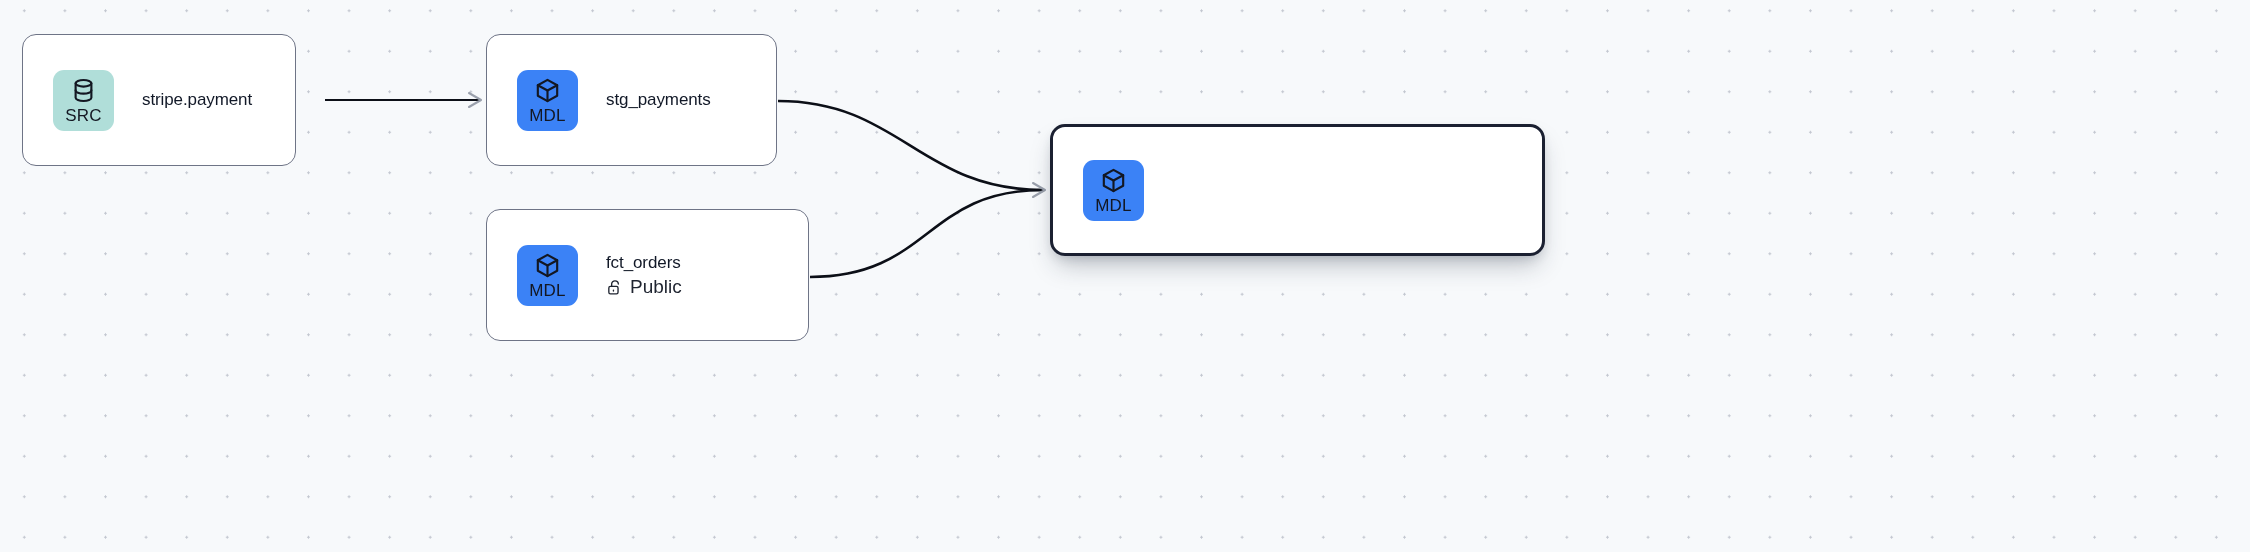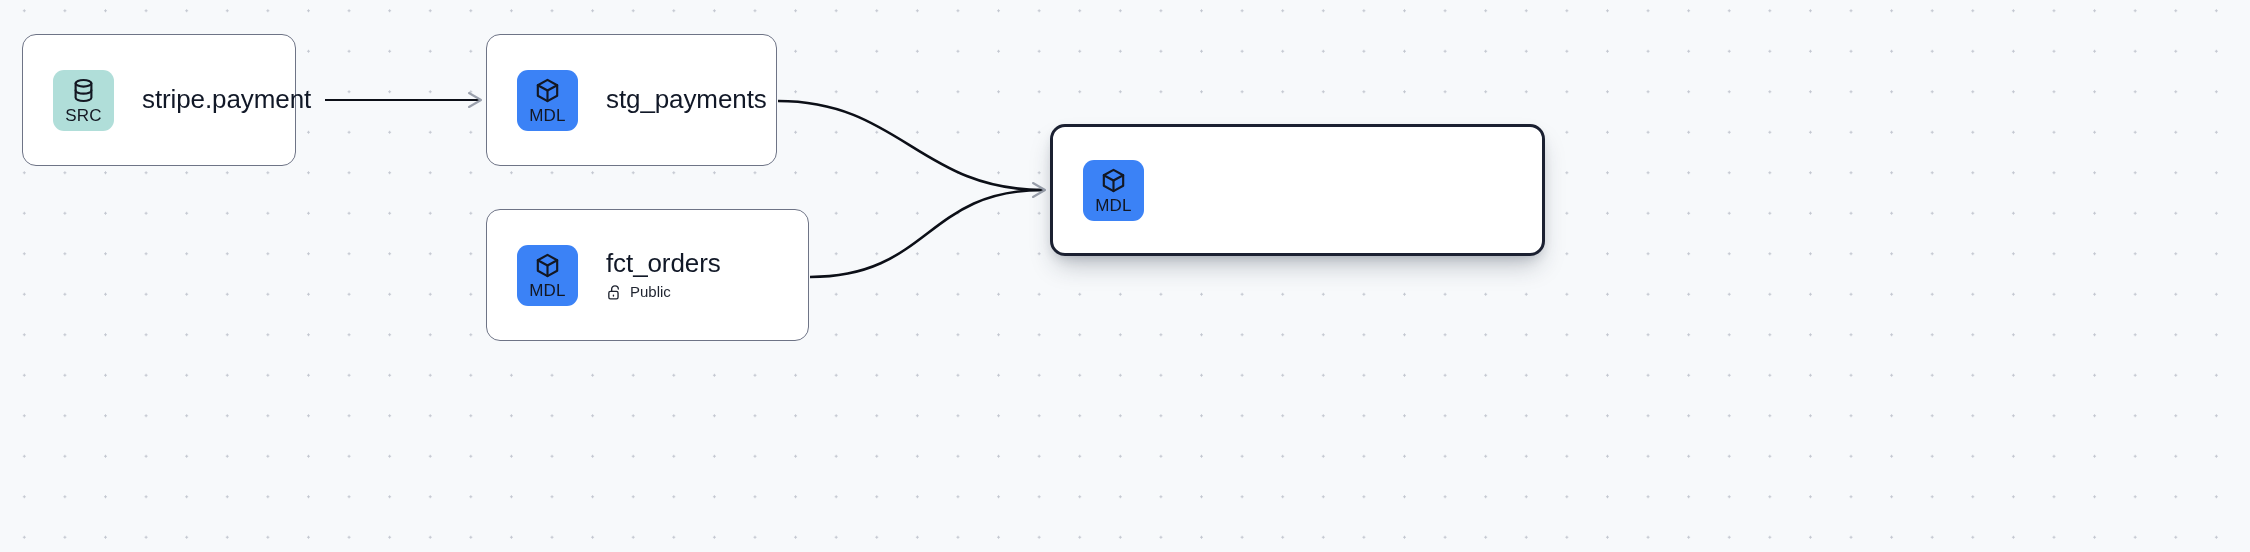--- a/index.html
+++ b/index.html
@@ -78,33 +78,33 @@
 
   .node-body {
     display: flex;
     flex-direction: column;
     justify-content: center;
     gap: 5px;
     min-width: 0;
   }
 
   .node-title {
-    font-size: 26px;
+    font-size: 17px;
     font-weight: 400;
     color: #111827;
     line-height: 1.12;
     white-space: nowrap;
     letter-spacing: -0.1px;
   }
 
   .node-sub {
     display: flex;
     align-items: center;
     gap: 7px;
-    font-size: 15px;
+    font-size: 19px;
     color: #1f2430;
     line-height: 1.1;
     white-space: nowrap;
   }
   .node-sub .lock-glyph { line-height: 0; display: block; }
 </style>
 </head>
 <body>
 
 <div id="canvas">

